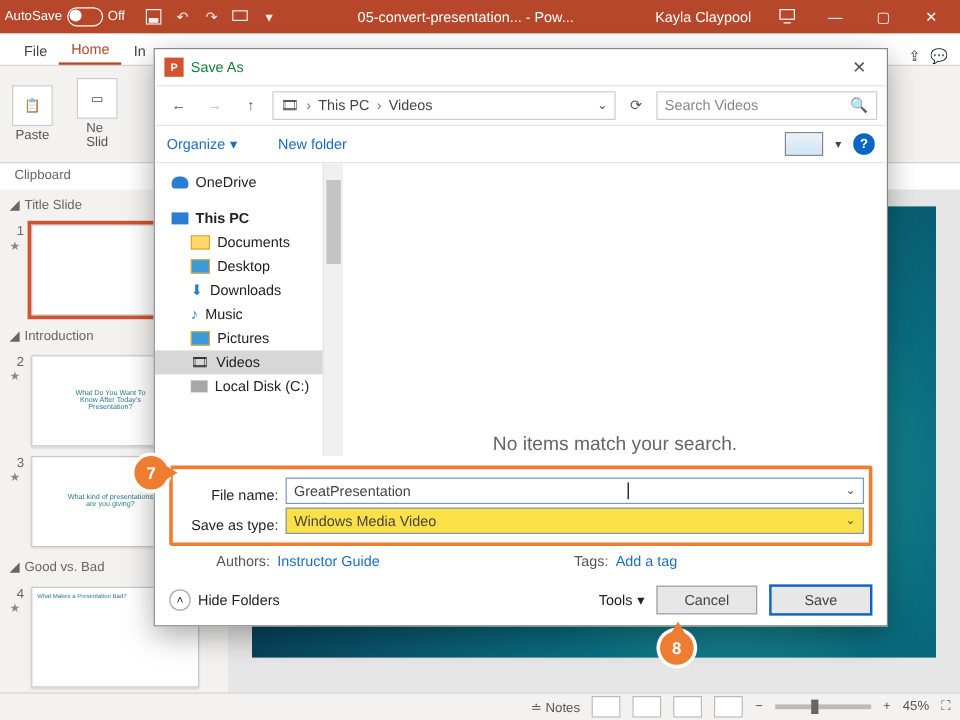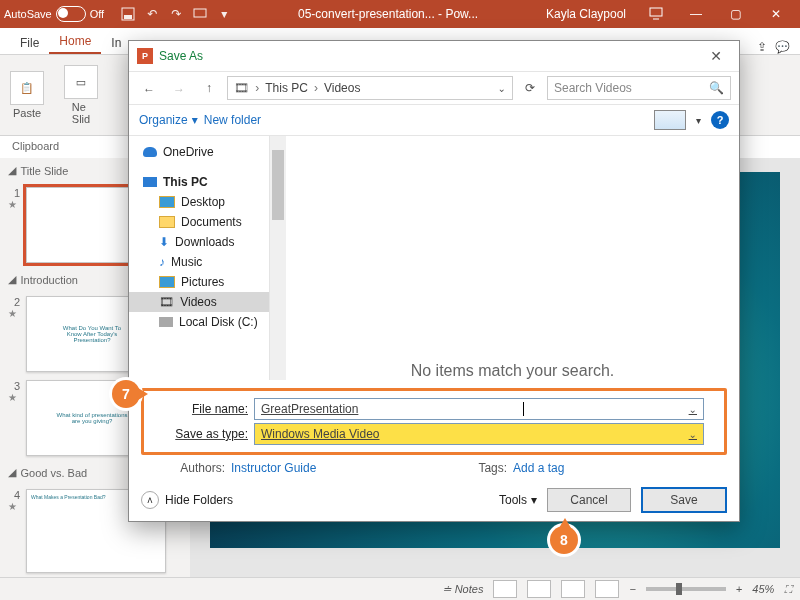--- a/index.html
+++ b/index.html
@@ -22,60 +22,60 @@
 .ribbon-group .icon { width:32px; height:32px; background:#fff; border:1px solid #ccc; display:flex; align-items:center; justify-content:center; }
 .panel { position:absolute; left:0; top:134px; bottom:22px; width:190px; background:#f3f2f1; border-right:1px solid #d4d4d4; overflow:hidden; }
 .panel .section-title { padding:6px 8px; font-size:11px; color:#666; display:flex; align-items:center; gap:4px; }
 .panel .thumb-row { display:flex; align-items:flex-start; gap:6px; padding:4px 8px; }
 .panel .thumb-num { width:12px; text-align:right; color:#666; font-size:11px; }
 .panel .thumb { width:130px; height:74px; background:#fff; border:1px solid #c8c8c8; box-shadow:0 1px 2px rgba(0,0,0,.15); position:relative; }
 .panel .thumb.selected { outline:3px solid #D35230; }
 .panel .star { font-size:10px; color:#888; }
 .slide-area { position:absolute; left:190px; right:0; top:134px; bottom:22px; background:#e6e6e6; overflow:hidden; }
 .slide-area .slide { position:absolute; left:20px; top:14px; right:20px; bottom:30px; background:radial-gradient(circle at 70% 60%, #2aa7a0 0%, #0a6d80 40%, #083d55 100%); }
-.statusbar { position:absolute; left:0; right:0; bottom:0; height:22px; background:#f3f2f1; border-top:1px solid #d4d4d4; display:flex; align-items:center; font-size:11px; color:#555; padding:0 8px; gap:10px;font-style:italic; }
+.statusbar { position:absolute; left:0; right:0; bottom:0; height:22px; background:#f3f2f1; border-top:1px solid #d4d4d4; display:flex; align-items:center; font-size:11px; color:#555; padding:0 8px; gap:10px; }
 .statusbar .spacer { flex:1; }
 .statusbar .viewbtn { width:22px; height:16px; border:1px solid #bbb; background:#fff; }
 .statusbar .slider { width:80px; height:4px; background:#bbb; position:relative; }
 .statusbar .slider::after { content:""; position:absolute; width:6px; height:12px; background:#666; left:30px; top:-4px; }
 
 
 .dialog { position:absolute; left:128px; top:40px; width:610px; height:480px; background:#fff; border:1px solid #888; box-shadow:0 8px 24px rgba(0,0,0,.35); display:flex; flex-direction:column; }
 .dlg-title { height:30px; display:flex; align-items:center; padding:0 8px; border-bottom:1px solid #e5e5e5; }
 .dlg-title .ppt-icon { width:16px; height:16px; background:#D35230; color:#fff; font-size:9px; font-weight:bold; display:flex; align-items:center; justify-content:center; margin-right:6px; }
 .dlg-title .label { flex:1; font-size:12px; color:#15803d; }
 .dlg-title .close { width:30px; text-align:center; font-size:14px; color:#555; }
 .dlg-nav { height:32px; display:flex; align-items:center; gap:6px; padding:0 8px; border-bottom:1px solid #e5e5e5; }
 .navbtn { width:22px; height:22px; border:1px solid transparent; display:flex; align-items:center; justify-content:center; color:#555; }
 .addr { flex:1; height:22px; border:1px solid #ccc; display:flex; align-items:center; padding:0 6px; gap:6px; font-size:12px; }
 .addr .sep { color:#777; }
 .refresh { width:22px; height:22px; display:flex; align-items:center; justify-content:center; color:#555; }
 .searchbox { width:170px; height:22px; border:1px solid #ccc; display:flex; align-items:center; padding:0 6px; color:#888; font-size:12px; }
 .searchbox span.icon { margin-left:auto; color:#777; }
-.dlg-toolbar { height:30px; display:flex; align-items:center; gap:6px; padding:0 10px; border-bottom:1px solid #e5e5e5; }
+.dlg-toolbar { height:30px; display:flex; align-items:center; gap:34px; padding:0 10px; border-bottom:1px solid #e5e5e5; }
 .dlg-toolbar .organize { color:#1b6ec2; display:flex; align-items:center; gap:4px; }
 .dlg-toolbar .newfolder { color:#1b6ec2; }
 .dlg-toolbar .right { margin-left:auto; display:flex; align-items:center; gap:10px; }
 .dlg-toolbar .viewmode { width:30px; height:18px; border:1px solid #888; background:linear-gradient(#eaf3fb,#d0e4f5); }
 .dlg-toolbar .help { width:18px; height:18px; border-radius:50%; background:#0a66c2; color:#fff; display:flex; align-items:center; justify-content:center; font-size:11px; font-weight:bold; }
 .dlg-body { flex:1; display:flex; overflow:hidden; }
 .tree { width:140px; border-right:0; padding:6px 0; font-size:12px; color:#222; overflow:hidden; }
 .tree .item { display:flex; align-items:center; gap:6px; padding:3px 8px 3px 14px; white-space:nowrap; }
 .tree .item.level2 { padding-left:30px; }
 .tree .item.sel { background:#d7d7d7; }
 .tree .cloud { width:14px; height:10px; background:#2b7cd3; border-radius:6px 6px 3px 3px; }
 .tree .pc { width:14px; height:10px; background:#2b7cd3; }
 .tree .folder { width:14px; height:10px; background:#ffd76a; border:1px solid #d9a93a; }
 .tree .disk { width:14px; height:10px; background:#a8a8a8; }
 .tree-scroll { width:16px; background:#f0f0f0; border-left:1px solid #e4e4e4; position:relative; }
 .tree-scroll::before { content:""; position:absolute; left:2px; right:2px; top:14px; height:70px; background:#c4c4c4; }
 .contents { flex:1; display:flex; align-items:flex-end; justify-content:center; color:#666; font-size:16px; padding-top:22px; }
 .dlg-fields { position:relative; padding:8px 12px 4px 12px; }
 .callout-wrap { border:3px solid #EE7D31; border-radius:2px; padding:4px 4px; }
-.field-row { display:flex; align-items:center; gap:6px; margin:3px 16px;text-decoration:underline; }
+.field-row { display:flex; align-items:flex-end; gap:6px; margin:3px 0; }
 .field-row label { width:84px; text-align:right; font-size:12px; color:#222; }
 .field-row .input { flex:1; height:20px; border:1px solid #7a99b8; background:#fff; padding:0 6px; font-size:12px; display:flex; align-items:center; justify-content:space-between; }
 .field-row .input.sel { background:#fde047; border:1px solid #7a99b8; }
 .field-row .caret { color:#555; font-size:10px; }
 .meta-row { display:flex; align-items:center; gap:6px; margin:6px 0 0 0; font-size:12px; }
 .meta-row label { width:84px; text-align:right; color:#555; }
 .meta-row .link { color:#1b6ec2; }
 .meta-row .gap { width:150px; }
 .dlg-actions { height:42px; display:flex; align-items:center; padding:0 12px; gap:10px; border-top:0; }
 .dlg-actions .hide { display:flex; align-items:center; gap:6px; color:#222; }
@@ -255,26 +255,26 @@
       <div class="item">
           <span class="cloud"></span>
           <span>OneDrive</span>
         </div>
       <div style="height:10px"></div>
       <div class="item">
           <span class="pc"></span>
           <b>This PC</b>
         </div>
       <div class="item level2">
+          <span class="folder"></span>
+          <span>Documents</span>
+        </div>
+      <div class="item level2">
           <span class="folder" style="background:#3a9bd6"></span>
           <span>Desktop</span>
-        </div>
-      <div class="item level2">
-          <span class="folder"></span>
-          <span>Documents</span>
         </div>
       <div class="item level2">
           <span style="color:#2b7cd3">⬇</span>
           <span>Downloads</span>
         </div>
       <div class="item level2">
           <span style="color:#2b7cd3">♪</span>
           <span>Music</span>
         </div>
       <div class="item level2">

